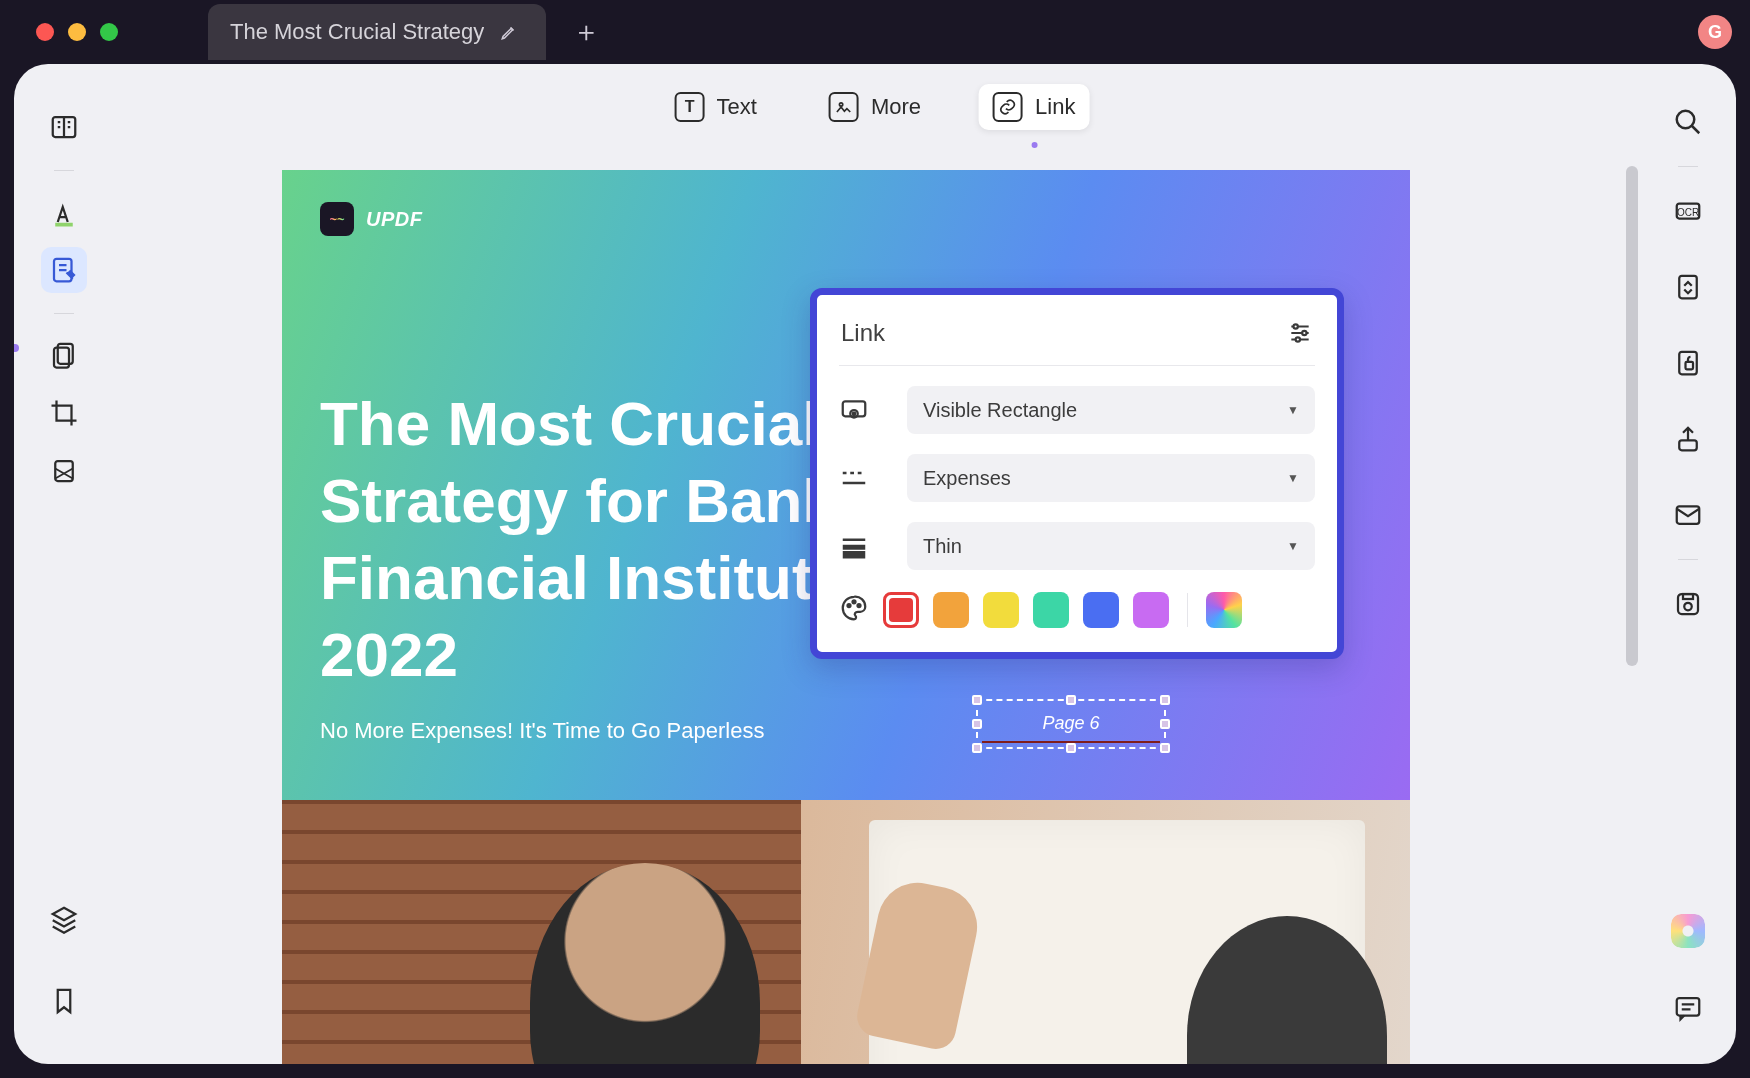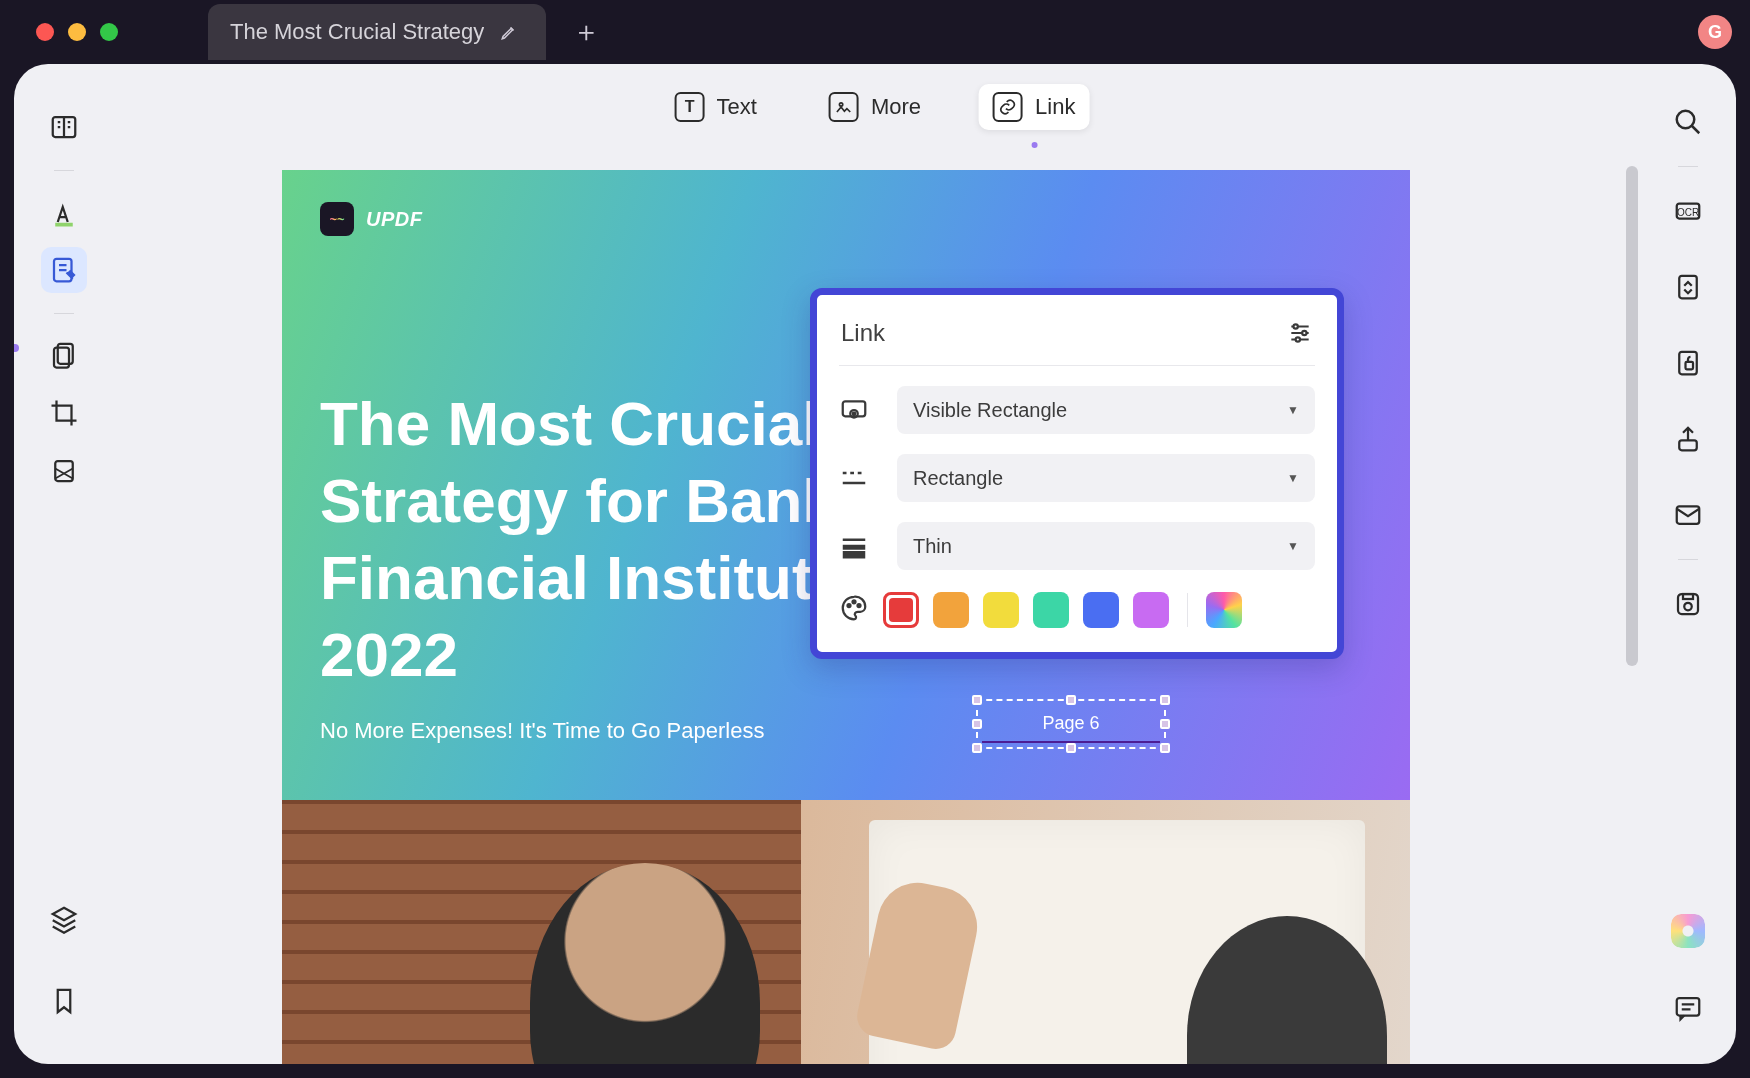--- a/index.html
+++ b/index.html
@@ -149,44 +149,44 @@
 
   
   .linkbox{
     position:absolute;
     left:962px; top:635px;
     width:190px; height:50px;
     border:2px dashed #fff;
   }
   .linkbox .inner{
     position:absolute; inset:4px;
-    border-bottom:2px solid #4c1d95;
+    border-bottom:2px solid #7f1d1d;
     display:flex;align-items:center;justify-content:center;
-    color:#fff;font-size:18px;
+    color:#fff;font-size:18px;font-style:italic;
   }
   .handle{position:absolute;width:10px;height:10px;border:2px solid #fff;background:#d7c4e6;border-radius:2px;}
   .h-nw{left:-6px;top:-6px}.h-n{left:calc(50% - 5px);top:-6px}.h-ne{right:-6px;top:-6px}
   .h-w{left:-6px;top:calc(50% - 5px)}.h-e{right:-6px;top:calc(50% - 5px)}
   .h-sw{left:-6px;bottom:-6px}.h-s{left:calc(50% - 5px);bottom:-6px}.h-se{right:-6px;bottom:-6px}
 
   
   .panel{
     position:absolute;
     left:796px; top:224px;
     width:534px;
     background:#fff;
     border:7px solid #4346d6;
     border-radius:12px;
     box-shadow:0 10px 28px rgba(40,40,120,.25);
     padding:20px 22px 24px;
   }
   .panel-hd{display:flex;align-items:center;justify-content:space-between;padding:4px 2px 18px;border-bottom:1px solid #e8e8ec;}
   .panel-hd .pt{font-size:24px;color:#404040;font-weight:500;}
   .sliders{width:26px;height:26px;}
-  .row{display:flex;align-items:center;gap:28px;margin-top:20px;}
+  .row{display:flex;align-items:center;gap:38px;margin-top:20px;}
   .row .ricon{width:30px;height:30px;flex:none;display:flex;align-items:center;justify-content:center;}
   .sel{flex:1;height:48px;background:#f1f1f4;border-radius:8px;display:flex;align-items:center;justify-content:space-between;padding:0 16px;font-size:20px;color:#3c3c3c;}
   .sel .caret{font-size:12px;color:#555;}
   .swatches{display:flex;gap:14px;margin-top:22px;align-items:center;}
   .sw{width:36px;height:36px;border-radius:8px;}
   .sw.sel-red{border:3px solid #e63b3b;padding:3px;}
   .sw.sel-red span{display:block;width:100%;height:100%;background:#e63b3b;border-radius:4px;}
   .rainbow{background:conic-gradient(#ff5aa9,#ffd24a,#54e3a0,#4aa7ff,#9a6bf2,#ff5aa9);}
   .swsep{width:1px;height:34px;background:#e5e5ea;margin:0 4px;}
 
@@ -418,21 +418,21 @@
     </div>
 
     <div class="row">
       <div class="ricon">
         <svg viewBox="0 0 24 24" width="30" height="30" fill="none" stroke="#3a3a3a" stroke-width="2">
             <path d="M3 8h18" stroke-dasharray="3 3"></path>
             <path d="M3 16h18"></path>
           </svg>
       </div>
       <div class="sel">
-        <span>Rectangle</span>
+        <span>Expenses</span>
         <span class="caret">▼</span>
       </div>
     </div>
 
     <div class="row">
       <div class="ricon">
         <svg viewBox="0 0 24 24" width="30" height="30" fill="none" stroke="#3a3a3a">
             <path d="M3 7h18" stroke-width="2"></path>
             <path d="M3 13h18" stroke-width="4"></path>
             <path d="M3 19h18" stroke-width="6"></path>

